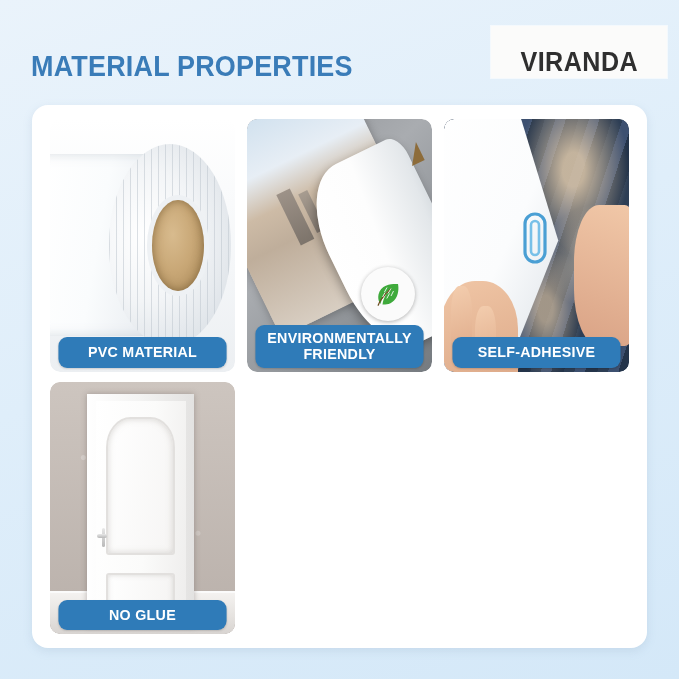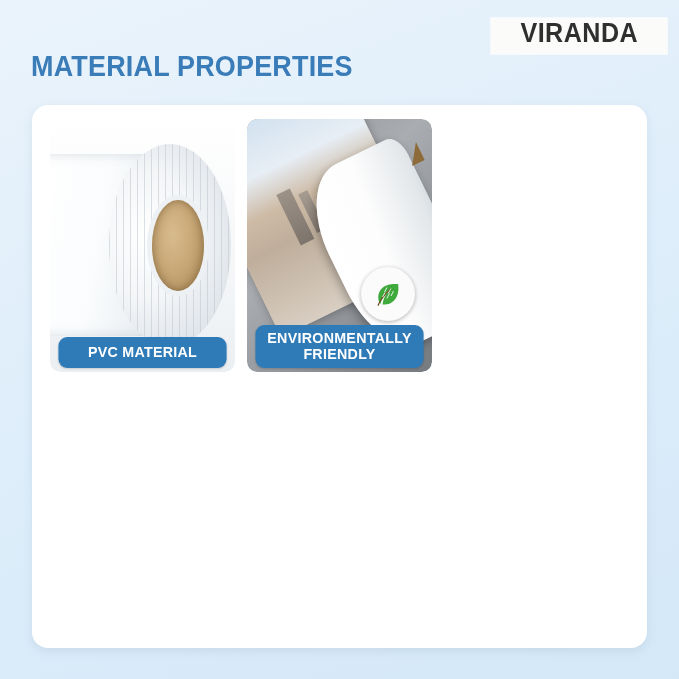--- a/index.html
+++ b/index.html
@@ -5,23 +5,23 @@
   * { margin:0; padding:0; box-sizing:border-box; }
   html,body { width:679px; height:679px; }
   body {
     font-family:"Liberation Sans", sans-serif;
     background: linear-gradient(160deg,#eaf3fb 0%,#dfeefa 45%,#d4e8f8 100%);
     position:relative; overflow:hidden;
   }
 
   
   .logo-box{
-    position:absolute; top:18px; right:12px;
-    width:176px; height:36px; background:#fbfbfa;
-    display:flex; align-items:flex-start; justify-content:center;
+    position:absolute; top:26px; right:12px;
+    width:176px; height:52px; background:#fbfbfa;
+    display:flex; align-items:flex-end; justify-content:center;
     box-shadow:0 0 0 1px rgba(255,255,255,.6);
   }
   .logo-text{
     font-size:27px; font-weight:bold; color:#2f2f2f;
     letter-spacing:.5px; transform:scaleX(.93);
     font-family:"Liberation Sans", sans-serif;
   }
   .page-title{
     position:absolute; left:31px; top:50px;
     font-size:29px; font-weight:bold; color:#3a7cb8;
@@ -287,18 +287,52 @@
             </g>
           </svg>
         </div>
       </div>
       <div class="label two-line">
         <div>ENVIRONMENTALLY</div>
         <div>FRIENDLY</div>
       </div>
     </div>
 
-
-
-
+    <div class="card">
+      <div class="photo p-adh">
+        <div class="adh-marble"></div>
+        <div class="adh-hand-r"></div>
+        <div class="adh-peel"></div>
+        <div class="adh-clip">
+          <svg width="30" height="56" viewBox="0 0 30 56" aria-hidden="true">
+            <rect x="5" y="4" width="20" height="48" rx="10" fill="none" stroke="#4a9fd4" stroke-width="3.2"></rect>
+            <rect x="11" y="11" width="8" height="34" rx="4" fill="none" stroke="#78c0e8" stroke-width="2.6"></rect>
+          </svg>
+        </div>
+        <div class="adh-hand-l"></div>
+        <div class="adh-finger" style="left:4%;bottom:8%;width:11%;height:26%;"></div>
+        <div class="adh-finger" style="left:17%;bottom:2%;width:11%;height:24%;"></div>
+      </div>
+      <div class="label">SELF-ADHESIVE</div>
+    </div>
+
+
+
+    <div class="card">
+      <div class="photo p-door">
+        <div class="door-wall"></div>
+        <div class="door-skirt"></div>
+        <div class="door-frame">
+          <div class="door-leaf">
+            <div class="door-panel-top"></div>
+            <div class="door-panel-bot"></div>
+            <div class="door-handle">
+              <i style="left:30%;top:0;width:22%;height:72%;"></i>
+              <i style="left:0;top:22%;width:70%;height:16%;"></i>
+            </div>
+          </div>
+        </div>
+      </div>
+      <div class="label">NO GLUE</div>
+    </div>
 
   </div>
 </div>
 
 </body></html>

